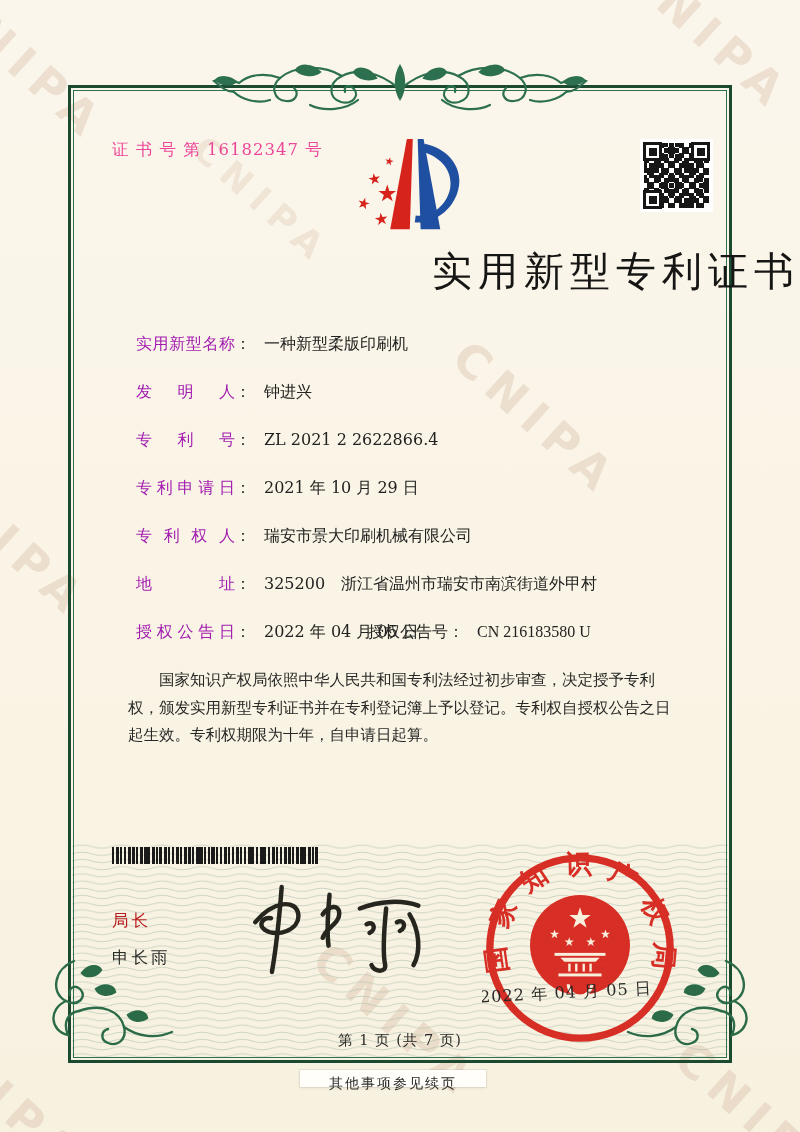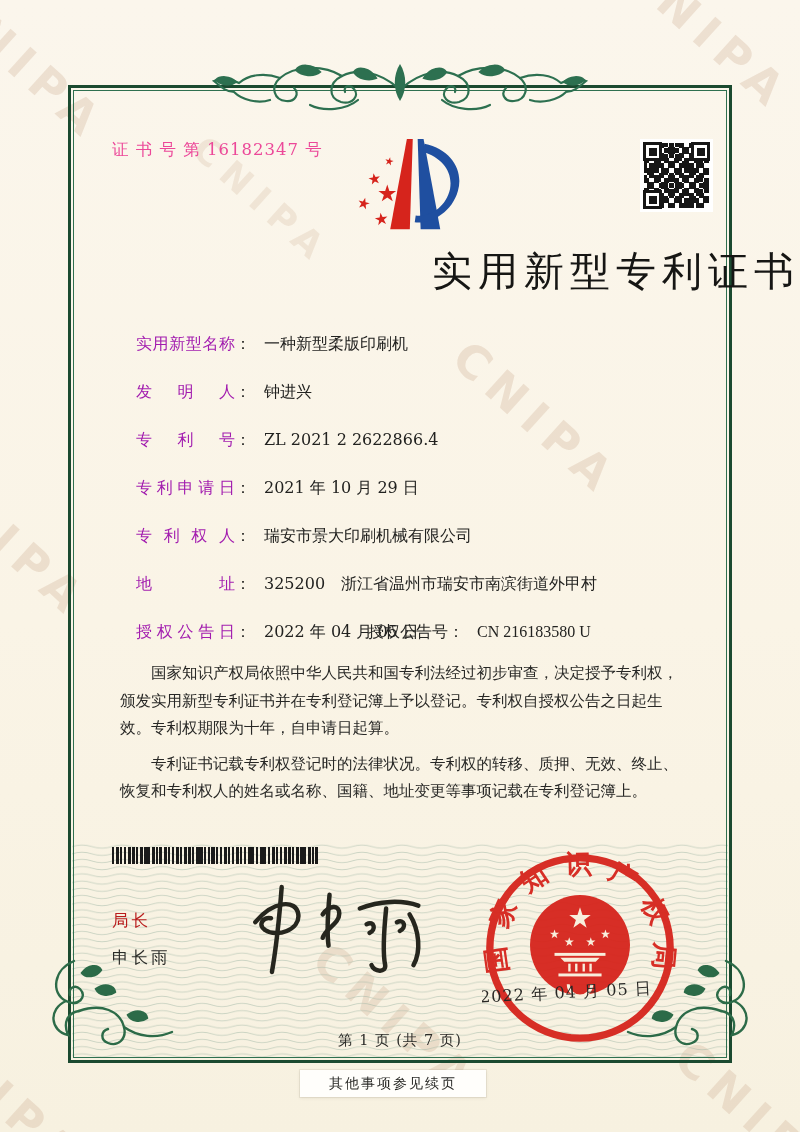--- a/index.html
+++ b/index.html
@@ -31,37 +31,37 @@
   .qr-f.tl{left:3px;top:3px;} .qr-f.tr{right:3px;top:3px;} .qr-f.bl{left:3px;bottom:3px;}
   
   .row{position:absolute;left:112px;width:590px;height:24px;font-size:16px;white-space:nowrap;}
   .flabel{display:inline-block;width:99px;text-align:justify;text-align-last:justify;
           text-justify:inter-character;vertical-align:baseline;color:#a21caf;margin-left:24px;}
   .fcolon{color:#2b2b28;}
   .fvalue{margin-left:13px;color:#222220;}
   .grant-right{position:absolute;left:256px;top:0;font-family:Liberation Serif, serif;}
   
   .paras{left:112px;top:651px;width:578px;font-size:15.5px;line-height:27.5px;color:#282826;}
-  .paras p{margin:8px;text-indent:2em;font-family:Liberation Serif, serif;}
+  .paras p{margin:16px;text-indent:2em;}
   
   .barcode{left:112px;top:847px;width:208px;height:17px;
     background-image:
       repeating-linear-gradient(90deg,#1a1a1a 0 2px,transparent 2px 4px),
       repeating-linear-gradient(90deg,#1a1a1a 0 1px,transparent 1px 6px),
       repeating-linear-gradient(90deg,transparent 0 8px,#1a1a1a 8px 10px,transparent 10px 13px);}
   
   .director-label{left:112px;top:910px;font-size:16.5px;letter-spacing:3px;color:#b91c1c;}
   .director-name{left:112px;top:947px;font-size:16.5px;letter-spacing:3px;color:#2b2b28;}
   .signature{left:228px;top:880px;width:205px;height:100px;}
   
   .seal{left:482px;top:850px;width:196px;height:196px;opacity:.95;}
   
   .page-info{left:68px;top:1031px;width:664px;text-align:center;font-size:14.5px;
              letter-spacing:1px;color:#2b2b28;}
-  .cont-note{left:300px;top:1070px;width:186px;height:27px;line-height:27px;background:#fffefb;
+  .cont-note{left:300px;top:1070px;width:186px;height:17px;line-height:27px;background:#fffefb;
              box-shadow:0 0 0 1px rgba(120,110,90,.10),0 1px 3px rgba(120,110,90,.15);
              text-align:center;font-size:14px;letter-spacing:2px;color:#2b2b28;}
   svg{display:block;}
 </style>
 </head>
 <body>
 
 <div class="wm" style="left:-35px;top:-25px">CNIPA</div>
 <div class="wm" style="left:650px;top:-55px">CNIPA</div>
 <div class="wm wm-sm" style="left:212px;top:128px">CNIPA</div>
@@ -160,21 +160,20 @@
 </div>
 <div class="row" style="top:622px">
   <span class="flabel">授权公告日</span><span class="fcolon">：</span><span class="fvalue">2022 年 04 月 05 日</span>
   <span class="grant-right">
     <span>授权公告号</span><span class="fcolon">：</span><span class="fvalue">CN 216183580 U</span>
   </span>
 </div>
 
 <div class="abs paras">
   <p>国家知识产权局依照中华人民共和国专利法经过初步审查，决定授予专利权，颁发实用新型专利证书并在专利登记簿上予以登记。专利权自授权公告之日起生效。专利权期限为十年，自申请日起算。</p>
-  <p>专利证书记载专利权登记时的法律状况。专利权的转移、质押、无效、终止、恢复和专利权人的姓名或名称、国籍、地址变更等事项记载在专利登记簿上。</p>
 </div>
 
 <div class="abs barcode"></div>
 
 <div class="abs director-label">局长</div>
 <div class="abs director-name">申长雨</div>
 
 <svg class="abs signature" viewBox="0 0 210 100">
   <g fill="none" stroke="#26261e" stroke-width="4.6" stroke-linecap="round" stroke-linejoin="round">
     <path d="M28 42 C46 20 70 18 72 34 C74 50 50 58 38 50 C30 45 36 36 44 38"></path>

